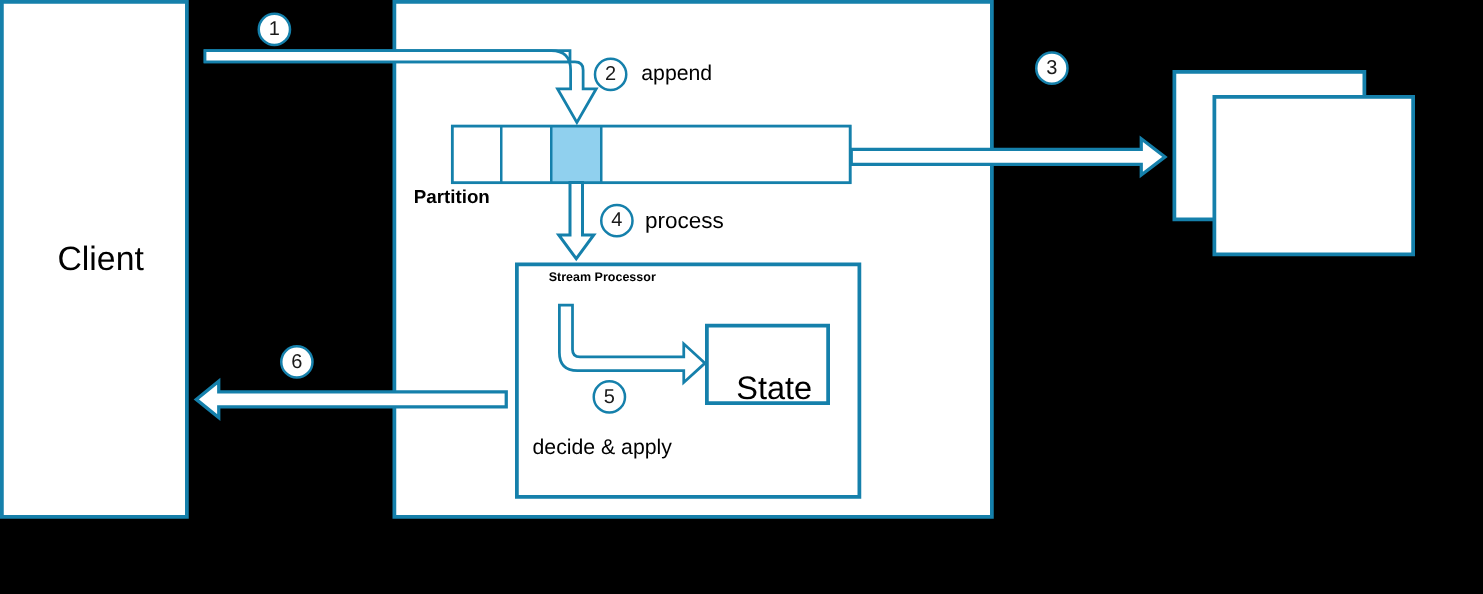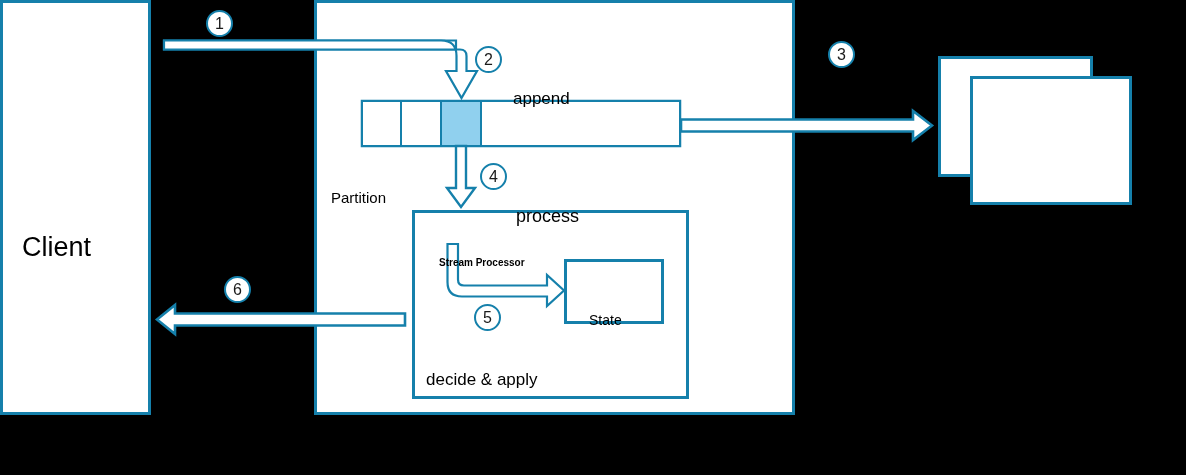--- a/index.html
+++ b/index.html
@@ -24,29 +24,28 @@
     top: 0;
     width: 1186px;
     height: 475px;
     display: block;
   }
   .lbl {
     position: absolute;
     white-space: nowrap;
     color: #000000;
     line-height: 1;
-    margin-top: 40px;
   }
-  .lbl-client   { font-size: 27px; left: 22px;  top: 194px; }
-  .lbl-partition{ font-size: 15px; font-weight: normal; left: 331px; top: 150px; }
+  .lbl-client   { font-size: 27px; left: 46px;  top: 194px; }
+  .lbl-partition{ font-size: 15px; font-weight: bold; left: 331px; top: 150px; }
   .lbl-append   { font-size: 17px; left: 513px; top: 50px; }
   .lbl-process  { font-size: 18px; left: 516px; top: 167px; }
   .lbl-sp       { font-size: 10px; font-weight: bold; left: 439px; top: 218px; }
-  .lbl-state    { font-size: 14px; left: 589px; top: 273px; }
-  .lbl-decide   { font-size: 17px; left: 426px; top: 331px; }
+  .lbl-state    { font-size: 26px; left: 589px; top: 297px; }
+  .lbl-decide   { font-size: 17px; left: 426px; top: 349px; }
   .num {
     position: absolute;
     width: 27px;
     height: 27px;
     border-radius: 50%;
     background: #ffffff;
     border: 2px solid #1580ab;
     box-sizing: border-box;
     color: #1a1a1a;
     font-size: 16px;

